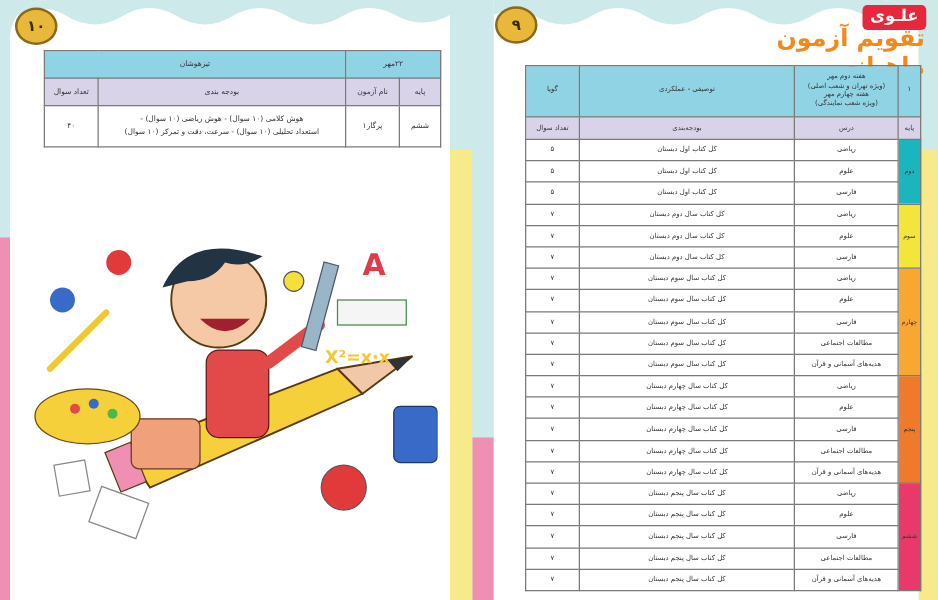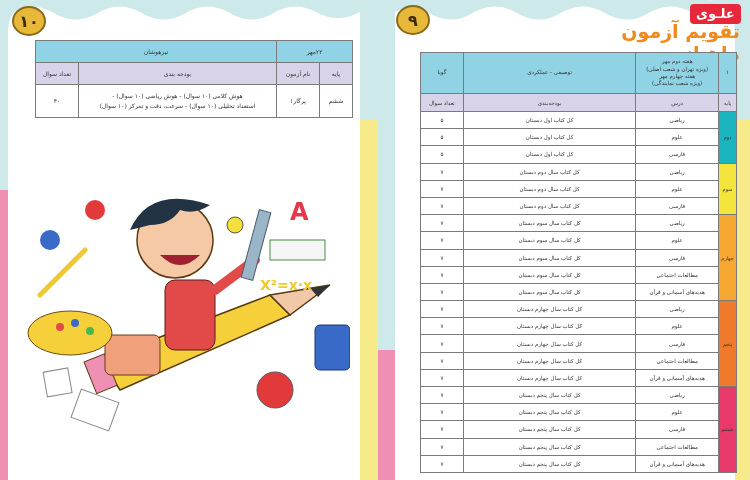--- a/index.html
+++ b/index.html
@@ -20,21 +20,21 @@
   .spine .seg { position:absolute; left:0; width:100%; }
   .right-edge { position:absolute; left:735px; top:0; width:15px; height:480px; background:#f6ea8a; }
   .right-edge .top { position:absolute; top:0; left:0; width:15px; height:120px; background:#cde9ea; }
   .left-edge { position:absolute; left:0; top:0; width:8px; height:480px; background:#cde9ea; }
   .left-edge .pink { position:absolute; top:190px; left:0; width:8px; height:290px; background:#f08fb4; }
 
   .badge {
     position:absolute; width:30px; height:26px; border-radius:50%;
     background:#e8b83a; border:2px solid #8a6a1a;
     display:flex; align-items:center; justify-content:center;
-    font-size:16px; color:#3a2a05; font-weight:bold;
+    font-size:12px; color:#3a2a05; font-weight:bold;
   }
   .badge-left { left:12px; top:6px; }
   .badge-right { left:396px; top:5px; }
 
   
   table { border-collapse:collapse; direction:rtl; }
   td, th { border:1px solid #7a7a7a; text-align:center; font-weight:normal; color:#333; }
   .t-left { position:absolute; left:35px; top:40px; width:318px; font-size:6px; }
   .t-left .hdr-blue td { background:#8fd3e4; height:19px; }
   .t-left .hdr-purple td { background:#d9d3ea; height:19px; }

